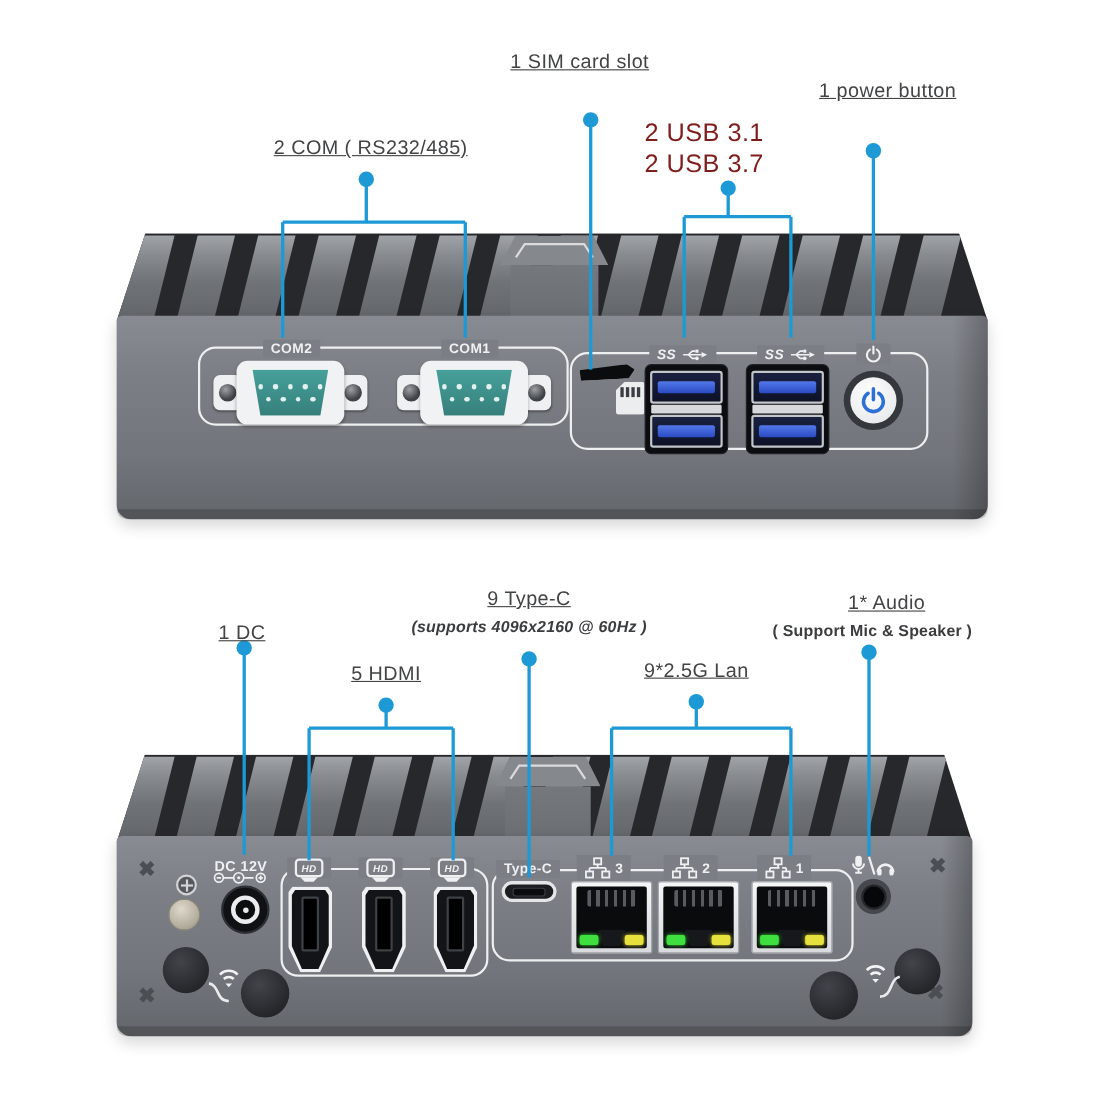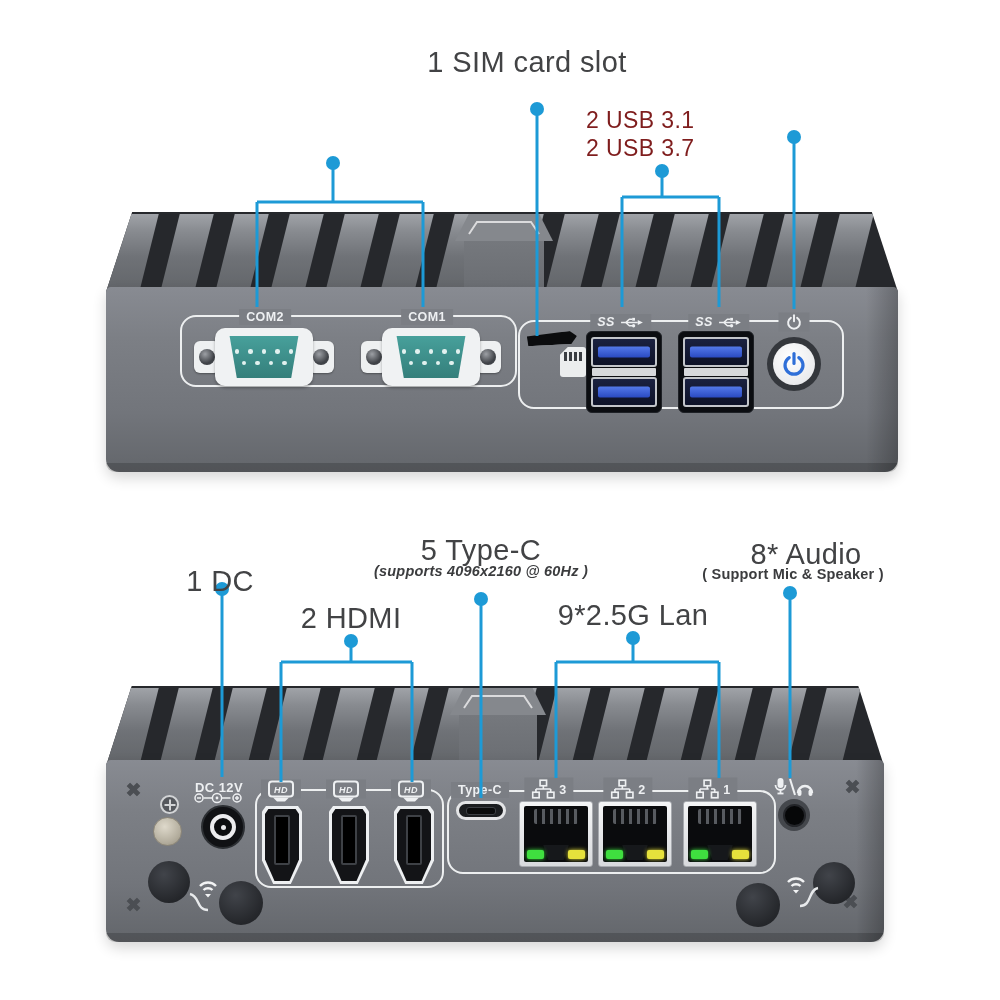--- a/index.html
+++ b/index.html
@@ -1,21 +1,21 @@
 <!DOCTYPE html>
 <html><head>
 <meta charset="utf-8">
 <style>
   html,body{margin:0;padding:0;background:#fff;}
   .stage{position:relative;width:1000px;height:1000px;background:#ffffff;overflow:hidden;
          font-family:"Liberation Sans","DejaVu Sans",sans-serif;}
 
   
-  .callout-label{position:absolute;transform:translateX(-50%);color:#424345;font-size:29px;
-                 letter-spacing:.4px;white-space:nowrap;z-index:6;}
+  .callout-label{position:absolute;transform:translateX(-50%);color:#424345;font-size:18px;
+                 letter-spacing:.4px;white-space:nowrap;z-index:6;text-decoration:underline;}
   .callout-sub{position:absolute;transform:translateX(-50%);color:#3b3c3e;font-size:14.5px;
                font-weight:bold;white-space:nowrap;z-index:6;letter-spacing:.2px;}
   .usb-lines{position:absolute;left:586px;top:106px;z-index:6;color:#7f1d1d;font-size:23px;
              letter-spacing:.4px;line-height:28px;}
   .callout-svg{position:absolute;inset:0;z-index:5;pointer-events:none;}
 
   
   .heatsink{position:absolute;background:#26282c;clip-path:polygon(3.3% 0,96.7% 0,100% 100%,0 100%);z-index:1;}
   .fin{position:absolute;top:2px;bottom:0;width:34px;transform:skewX(-14deg);
        background:linear-gradient(180deg,#a0a3a8 0%,#888b90 22%,#6f7277 55%,#626569 100%);}
@@ -130,31 +130,33 @@
   .ant-plug{position:absolute;border-radius:50%;
             background:radial-gradient(circle at 38% 32%,#41444a,#25272b 70%,#1d1f23);}
   .pair-svg{position:absolute;z-index:3;}
 </style>
 </head>
 <body>
 
 <div class="stage">
 
   <div class="callout-label" style="left:527px;top:46px;">1 SIM card slot</div>
+  <div class="callout-label" style="left:807px;top:72px;">1 power button</div>
+  <div class="callout-label" style="left:337px;top:124px;">2 COM ( RS232/485)</div>
   <div class="usb-lines">
     <div>2 USB 3.1</div>
     <div>2 USB 3.7</div>
   </div>
 
   <div class="callout-label" style="left:220px;top:565px;">1 DC</div>
-  <div class="callout-label" style="left:481px;top:534px;">5 Type-C</div>
+  <div class="callout-label" style="left:481px;top:534px;">9 Type-C</div>
   <div class="callout-sub" style="left:481px;top:563px;font-style:italic;">(supports 4096x2160 @ 60Hz )</div>
-  <div class="callout-label" style="left:806px;top:538px;">8* Audio</div>
+  <div class="callout-label" style="left:806px;top:538px;">1* Audio</div>
   <div class="callout-sub" style="left:793px;top:566px;">( Support Mic &amp; Speaker )</div>
-  <div class="callout-label" style="left:351px;top:602px;">2 HDMI</div>
+  <div class="callout-label" style="left:351px;top:602px;">5 HDMI</div>
   <div class="callout-label" style="left:633px;top:599px;">9*2.5G Lan</div>
 
   <svg class="callout-svg" width="1000" height="1000">
     <g stroke="#1d9ad6" stroke-width="3" fill="none">
       <path d="M537,109 L537,336"></path>
       <path d="M794,137 L794,309"></path>
       <path d="M333,163 L333,202 M257,202 L423,202 M257,202 L257,307 M423,202 L423,307"></path>
       <path d="M662,171 L662,197 M622,197 L719,197 M622,197 L622,307 M719,197 L719,307"></path>
       <path d="M222,589 L222,777"></path>
       <path d="M481,599 L481,798"></path>

